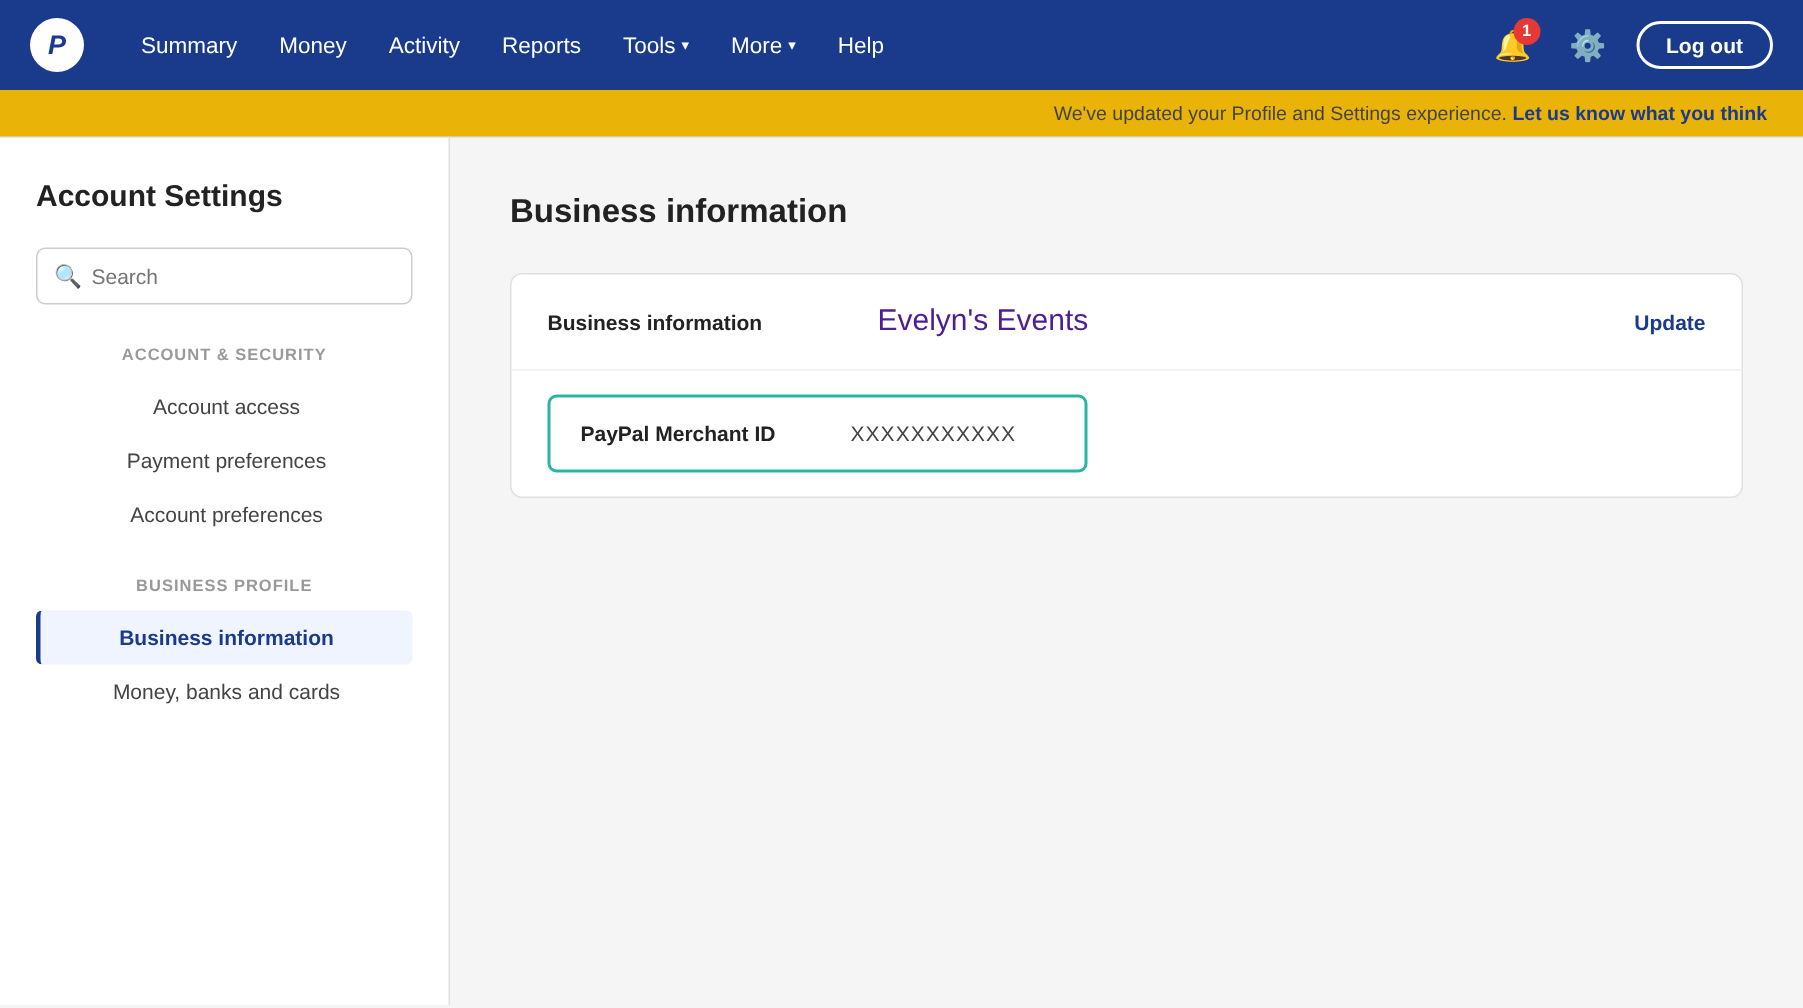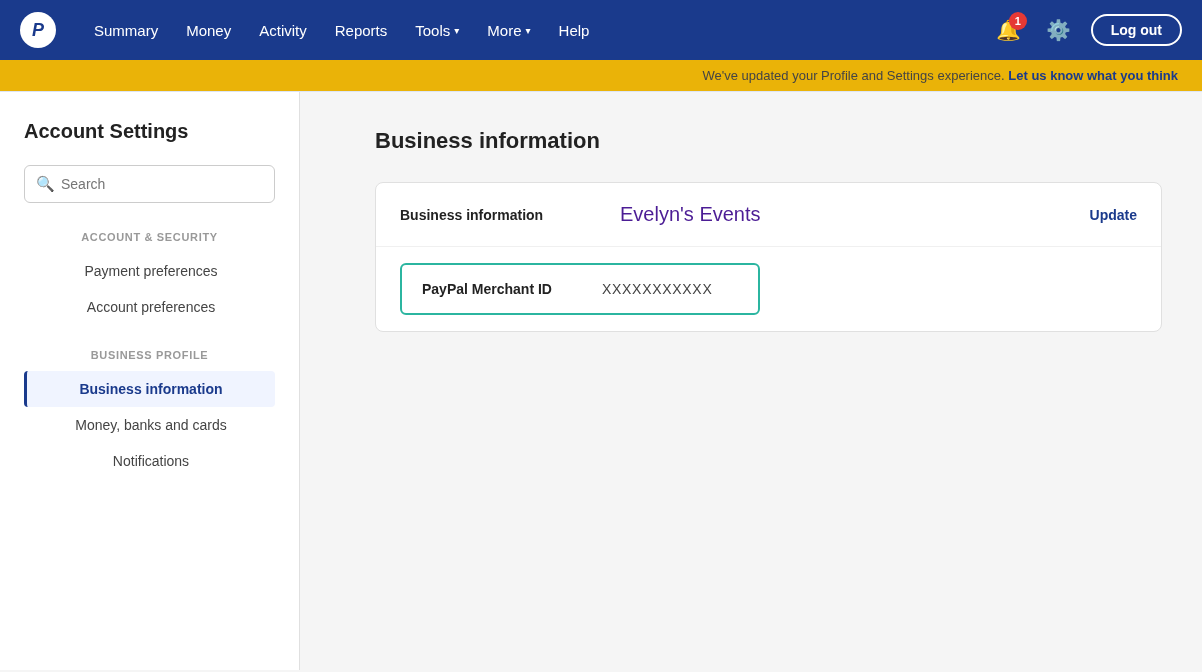--- a/index.html
+++ b/index.html
@@ -63,21 +63,20 @@
       font-size: 13px;
       color: #444;
       border-bottom: 1px solid #dde5f5;
     }
     .banner a { color: #1a3a8c; font-weight: 600; text-decoration: none; }
 
     
     .page-layout {
       display: flex;
       min-height: calc(672px - 60px - 34px);
-      gap: 35px;
     }
 
     
     .sidebar {
       width: 300px;
       background: white;
       padding: 28px 24px;
       flex-shrink: 0;
       border-right: 1px solid #e0e0e0;
     }
@@ -210,31 +209,31 @@
 
     <div class="search-wrapper">
       <span class="search-icon-wrap">🔍</span>
       <input class="search-input" type="text" placeholder="Search" style="">
     </div>
 
     <div class="sidebar-group">
       <div class="section-label">ACCOUNT &amp; SECURITY</div>
 
       <div id="account-security-items">
+          <a class="sidebar-item">Account access</a>
           <a class="sidebar-item">Payment preferences</a>
           <a class="sidebar-item">Account preferences</a>
         </div>
     </div>
 
     <div class="sidebar-group">
       <div class="section-label">BUSINESS PROFILE</div>
       <div id="business-profile-items">
           <a class="sidebar-item active">Business information</a>
           <a class="sidebar-item">Money, banks and cards</a>
-          <a class="sidebar-item">Notifications</a>
         </div>
     </div>
   </aside>
 
   <main class="main-content">
     <h2 class="page-title">Business information</h2>
 
     <div class="card">
 
       <div class="card-row">

